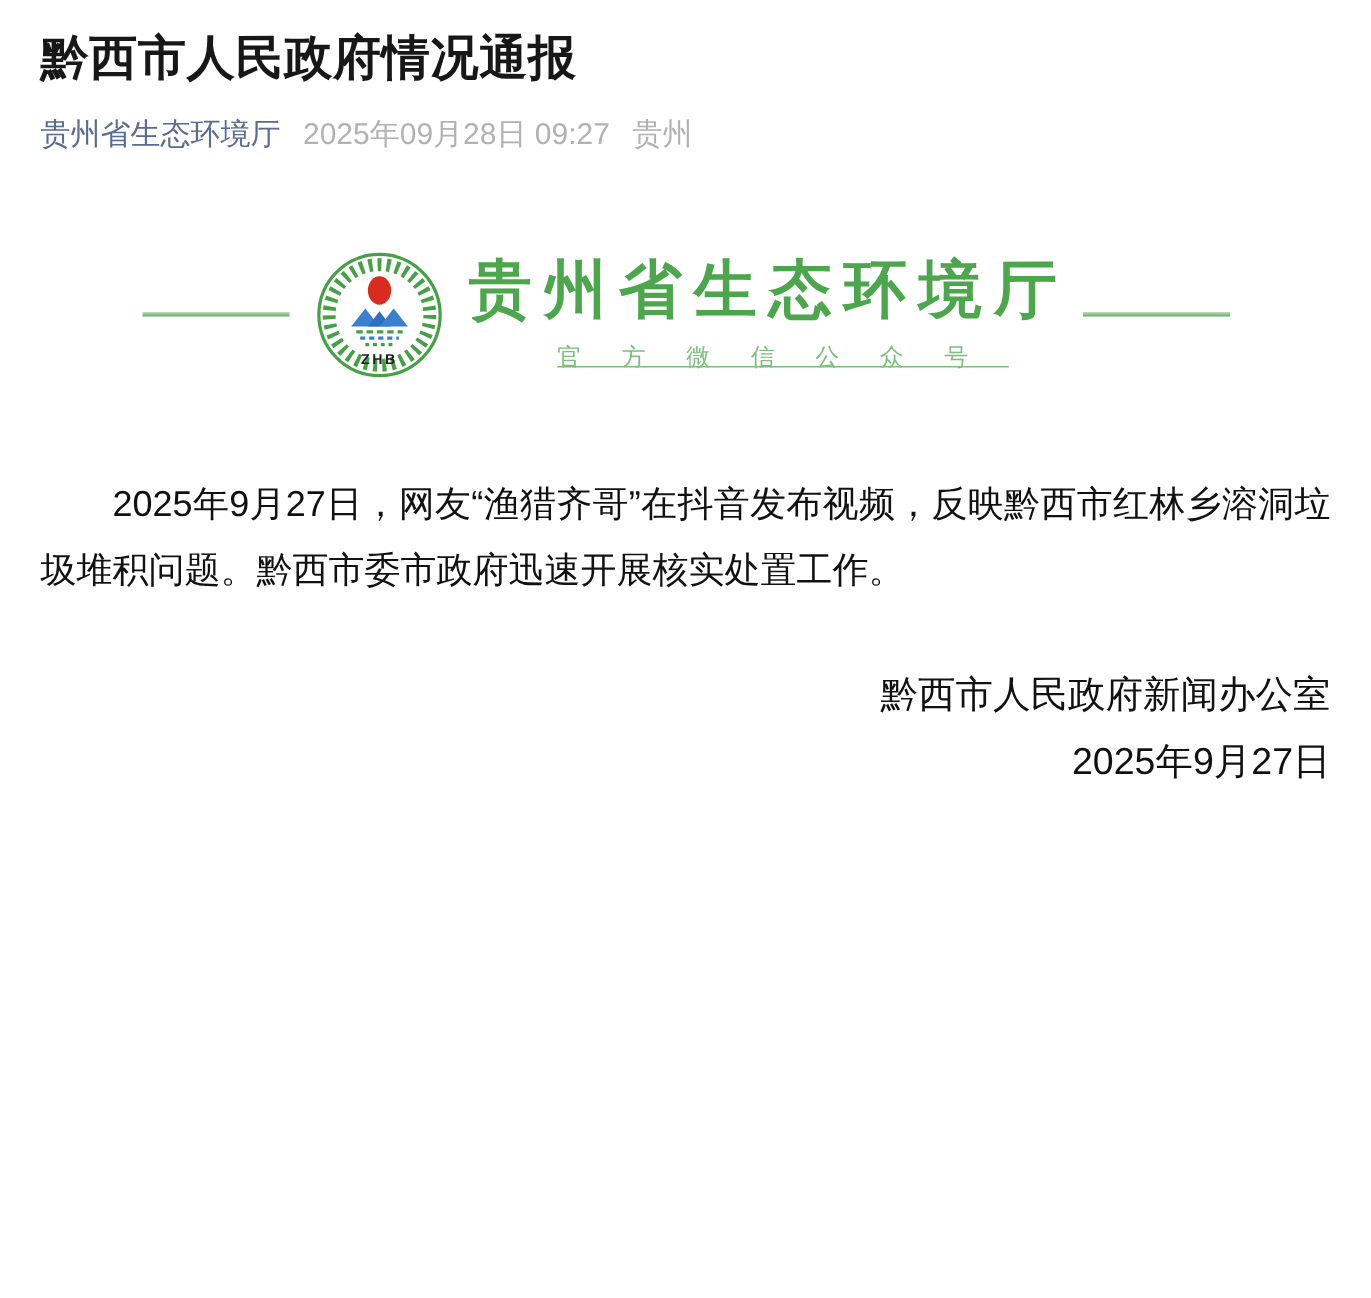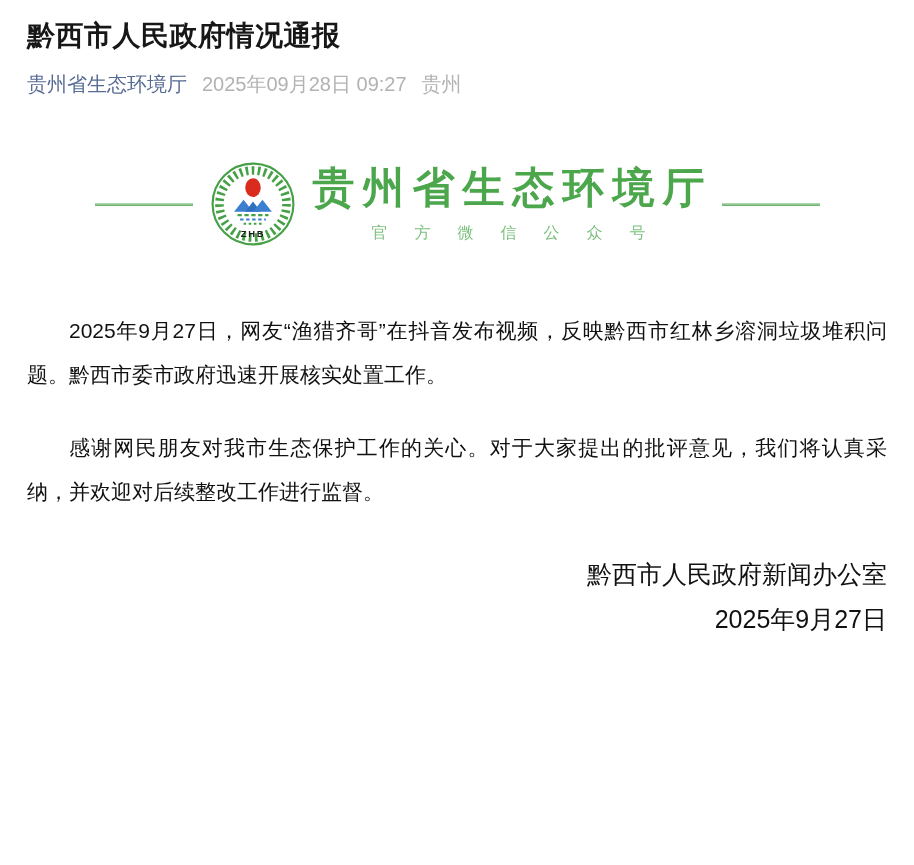--- a/index.html
+++ b/index.html
@@ -12,21 +12,21 @@
     font-family: "Liberation Sans", "DejaVu Sans", sans-serif;
   }
   .page {
     width: 860px;
     padding: 0 27px;
     box-sizing: content-box;
   }
   
   .article-title {
     margin: 16px 0 17px 0;
-    font-size: 28px;
+    font-size: 32px;
     line-height: 1.4;
     font-weight: 700;
     color: #171717;
     letter-spacing: 0.5px;
   }
   .meta-row {
     margin-top: 13px;
     display: flex;
     align-items: baseline;
     gap: 15px;
@@ -77,25 +77,26 @@
     line-height: 1.1;
   }
   .banner-sub {
     margin-top: 12px;
     font-size: 16px;
     font-weight: 500;
     color: var(--green-light, #7cbf7c);
     letter-spacing: 27px;
     margin-right: -27px;
     white-space: nowrap;
+    text-decoration: underline;
   }
   
   .article-body {
     margin-top: 47px;
-    font-size: 21px;
+    font-size: 24px;
     line-height: 44px;
     color: #111111;
     text-align: justify;
   }
   .article-body p {
     margin: 0 0 29px 0;
     text-indent: 2em;
   }
   
   .signature {
@@ -140,21 +141,20 @@
     <div class="banner-text">
       <div class="banner-org">贵州省生态环境厅</div>
       <div class="banner-sub">官方微信公众号</div>
     </div>
 
     <span class="banner-rule"></span>
   </div>
 
   <div class="article-body">
     <p>2025年9月27日，网友“渔猎齐哥”在抖音发布视频，反映黔西市红林乡溶洞垃圾堆积问题。黔西市委市政府迅速开展核实处置工作。</p>
-    <p>感谢网民朋友对我市生态保护工作的关心。对于大家提出的批评意见，我们将认真采纳，并欢迎对后续整改工作进行监督。</p>
   </div>
 
   <div class="signature">
     <p>黔西市人民政府新闻办公室</p>
     <p>2025年9月27日</p>
   </div>
 
 </div>
 
 </body></html>

